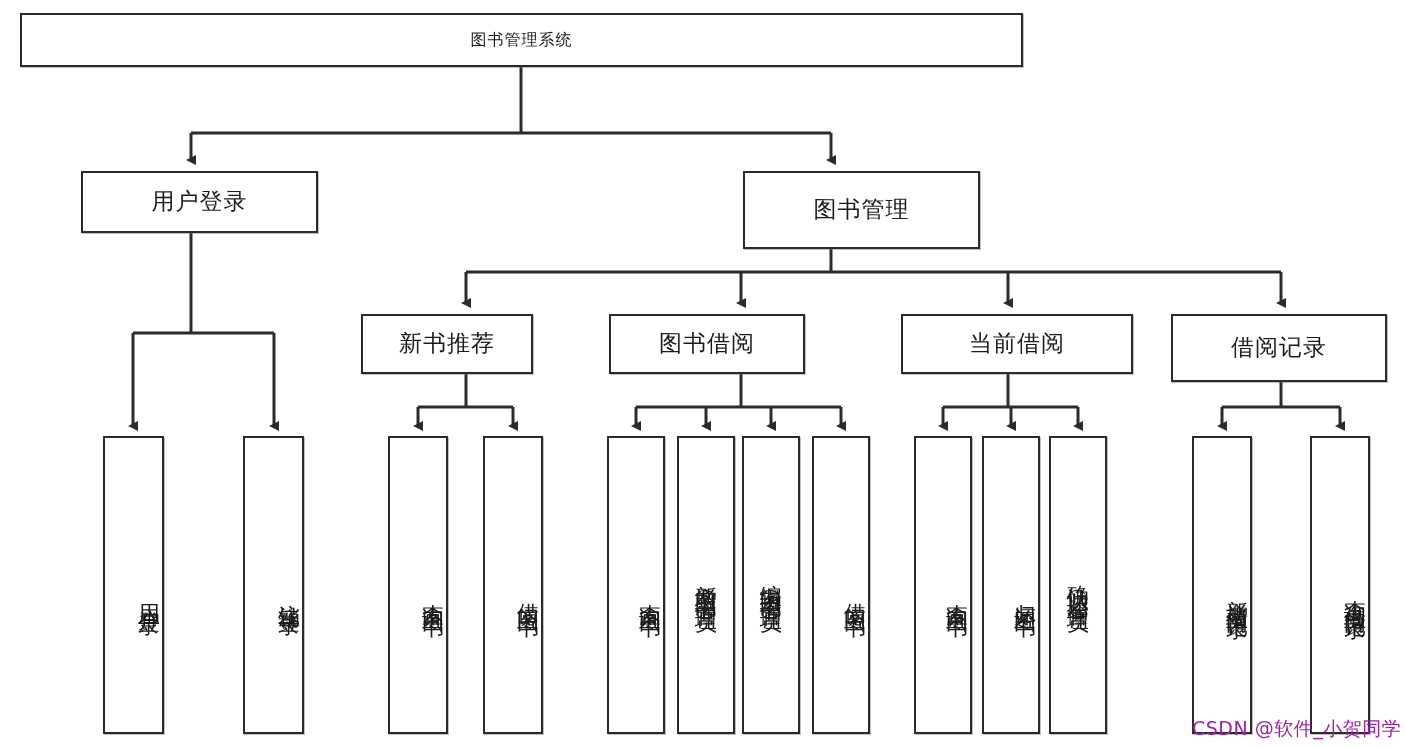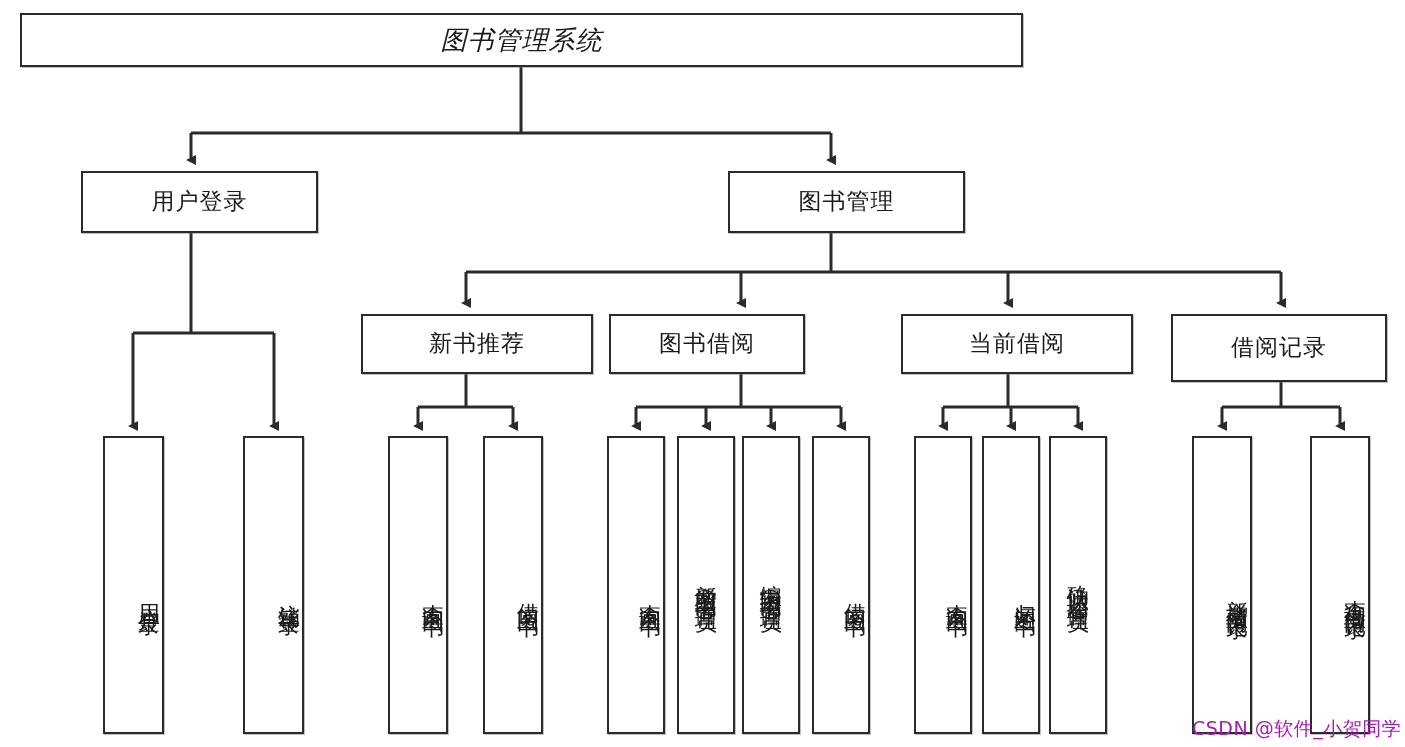--- a/index.html
+++ b/index.html
@@ -36,22 +36,21 @@
     color: #1a1a1a;
     box-shadow: 1px 1px 0 rgba(120,120,120,0.45);
   }
   .node-h {
     font-size: 23px;
     letter-spacing: 1px;
     line-height: 1.1;
     white-space: nowrap;
   }
   .node-root {
-    font-size: 26px;
-    font-style: italic;
+    font-size: 16px;
   }
   .node-v {
     font-size: 22px;
     writing-mode: vertical-rl;
     text-orientation: upright;
     letter-spacing: 4px;
     line-height: 1.15;
     align-items: flex-start;
     justify-content: center;
     padding-top: 18px;
@@ -123,25 +122,25 @@
     </g>
   </svg>
 
   <div class="node node-h node-root" style="left:20px; top:13px; width:1003px; height:54px;">
     <span>图书管理系统</span>
   </div>
 
   <div class="node node-h" style="left:81px; top:171px; width:237px; height:62px;">
     <span>用户登录</span>
   </div>
-  <div class="node node-h" style="left:728px; top:171px; width:237px; height:62px;">
+  <div class="node node-h" style="left:743px; top:171px; width:237px; height:78px;">
     <span>图书管理</span>
   </div>
 
-  <div class="node node-h" style="left:361px; top:314px; width:232px; height:60px;">
+  <div class="node node-h" style="left:361px; top:314px; width:172px; height:60px;">
     <span>新书推荐</span>
   </div>
   <div class="node node-h" style="left:609px; top:314px; width:196px; height:60px;">
     <span>图书借阅</span>
   </div>
   <div class="node node-h" style="left:901px; top:314px; width:232px; height:60px;">
     <span>当前借阅</span>
   </div>
   <div class="node node-h" style="left:1171px; top:314px; width:216px; height:68px;">
     <span>借阅记录</span>

